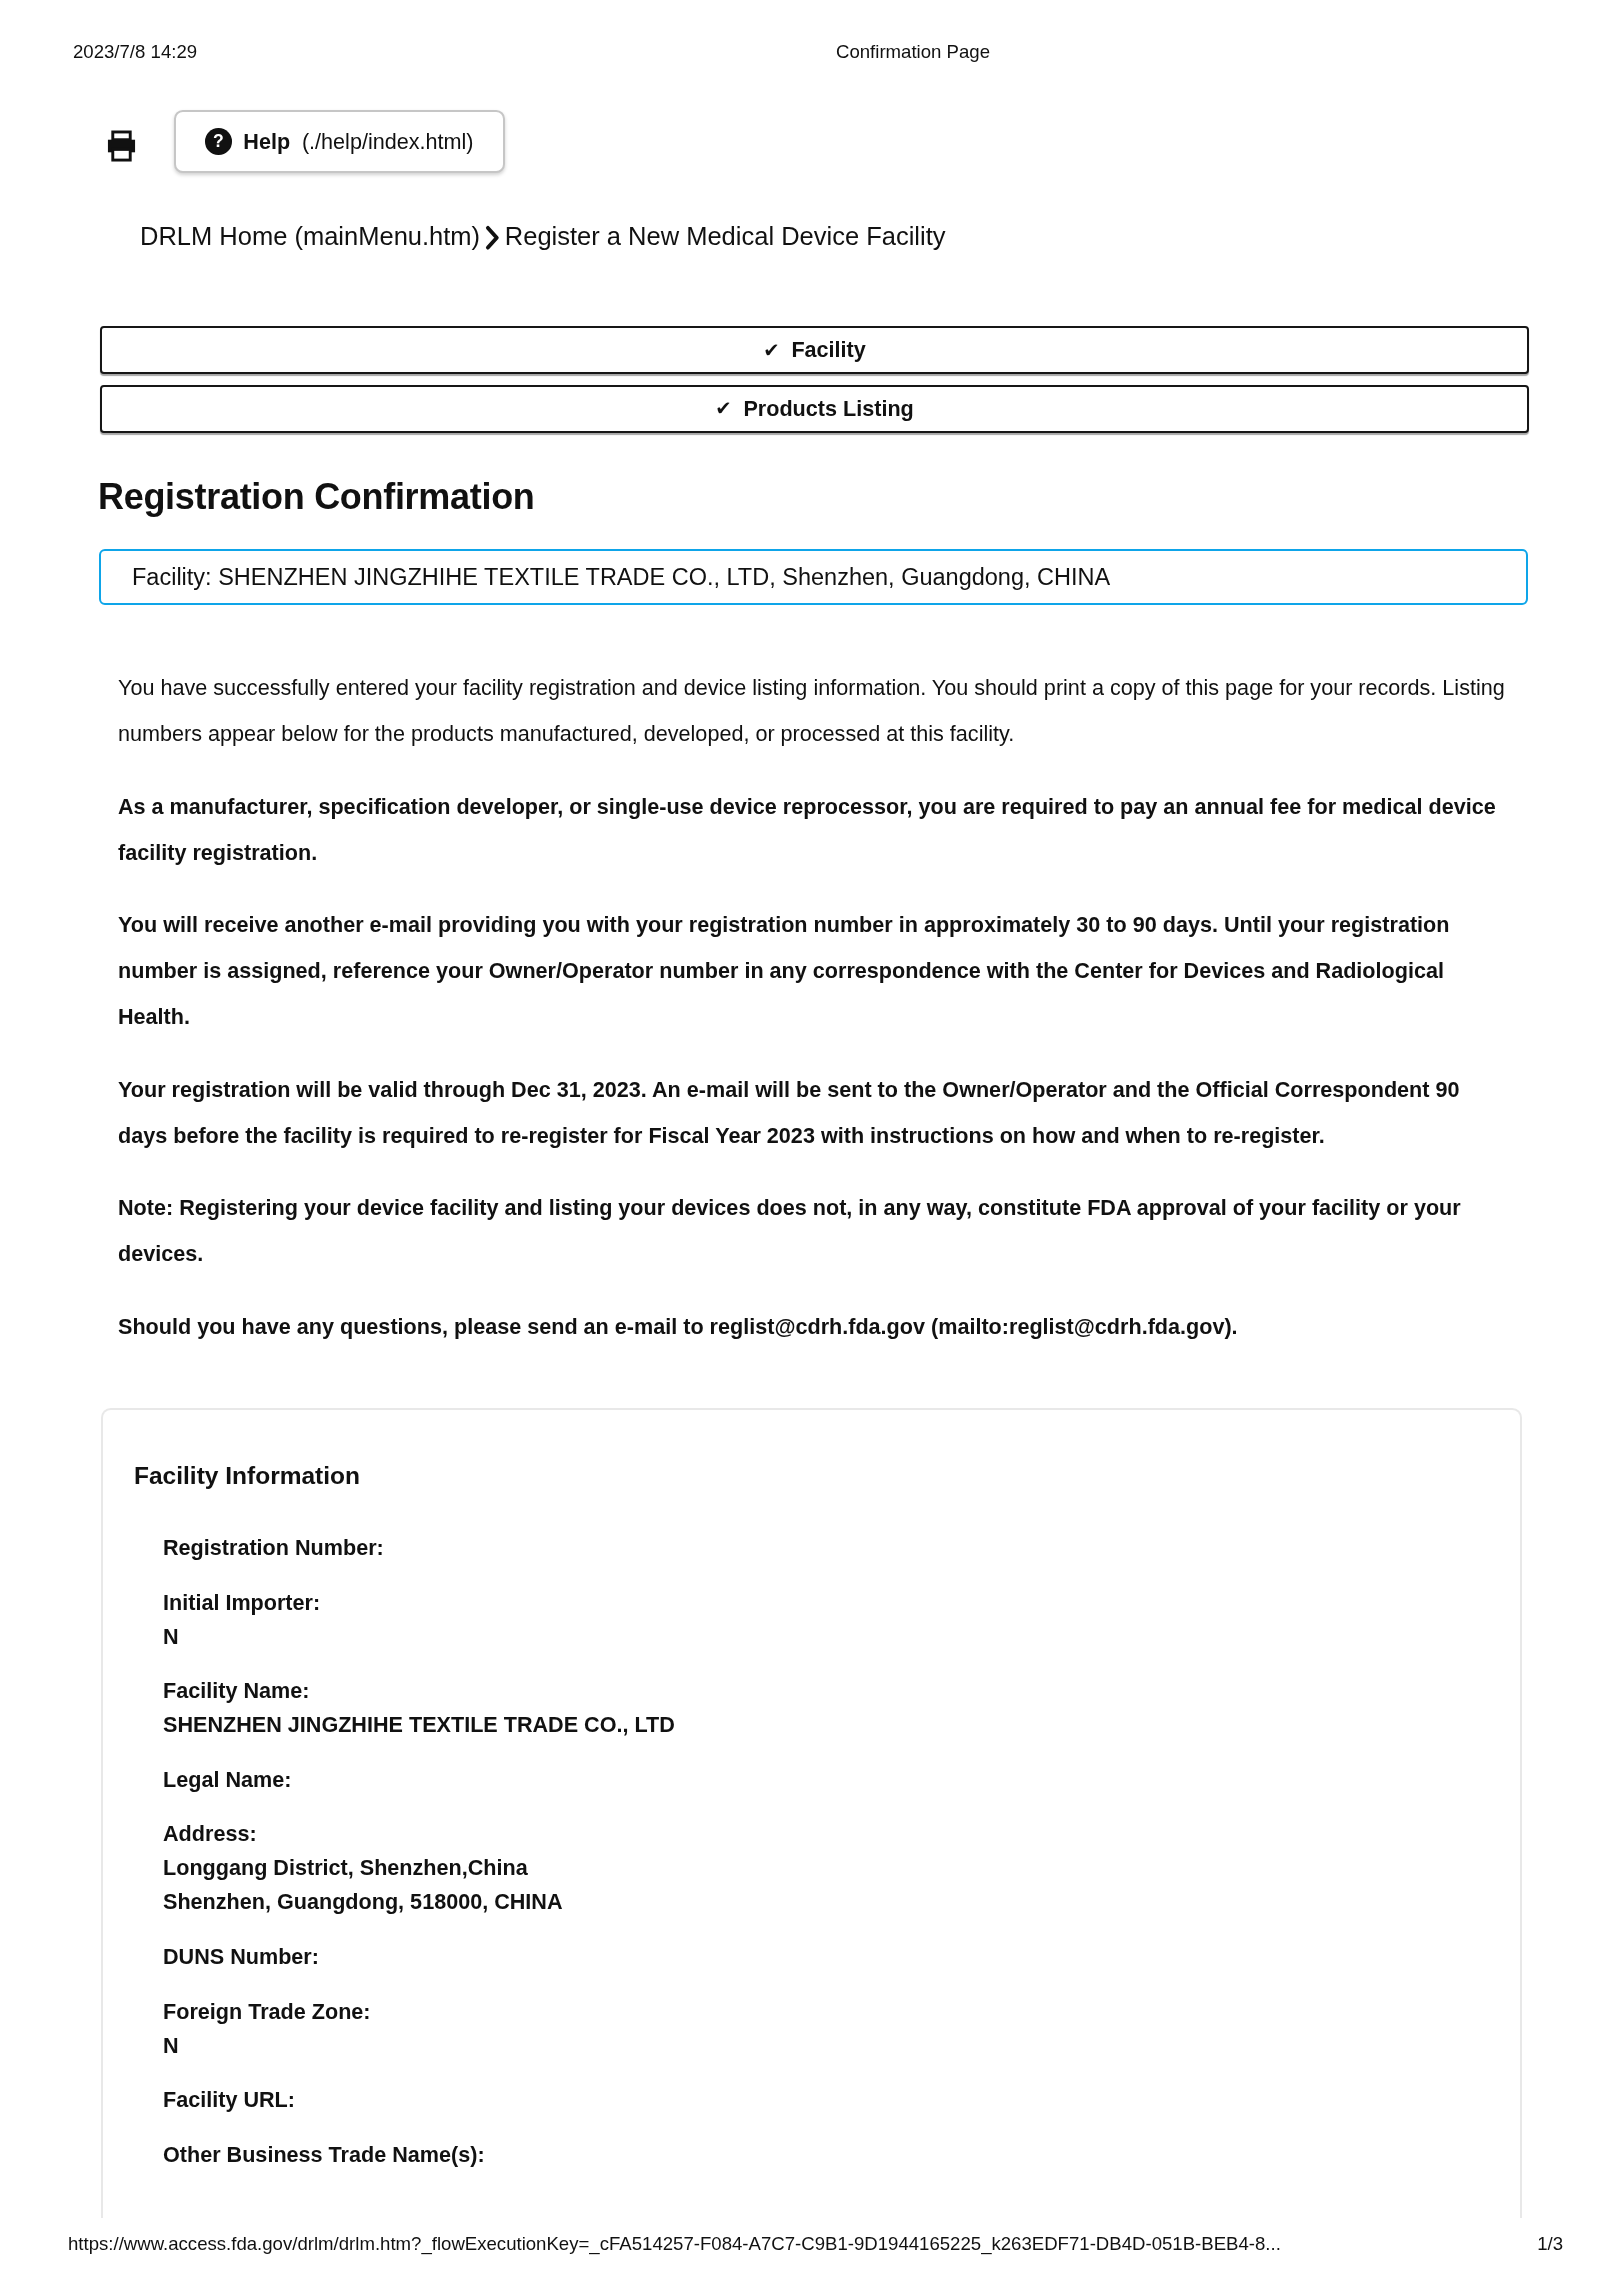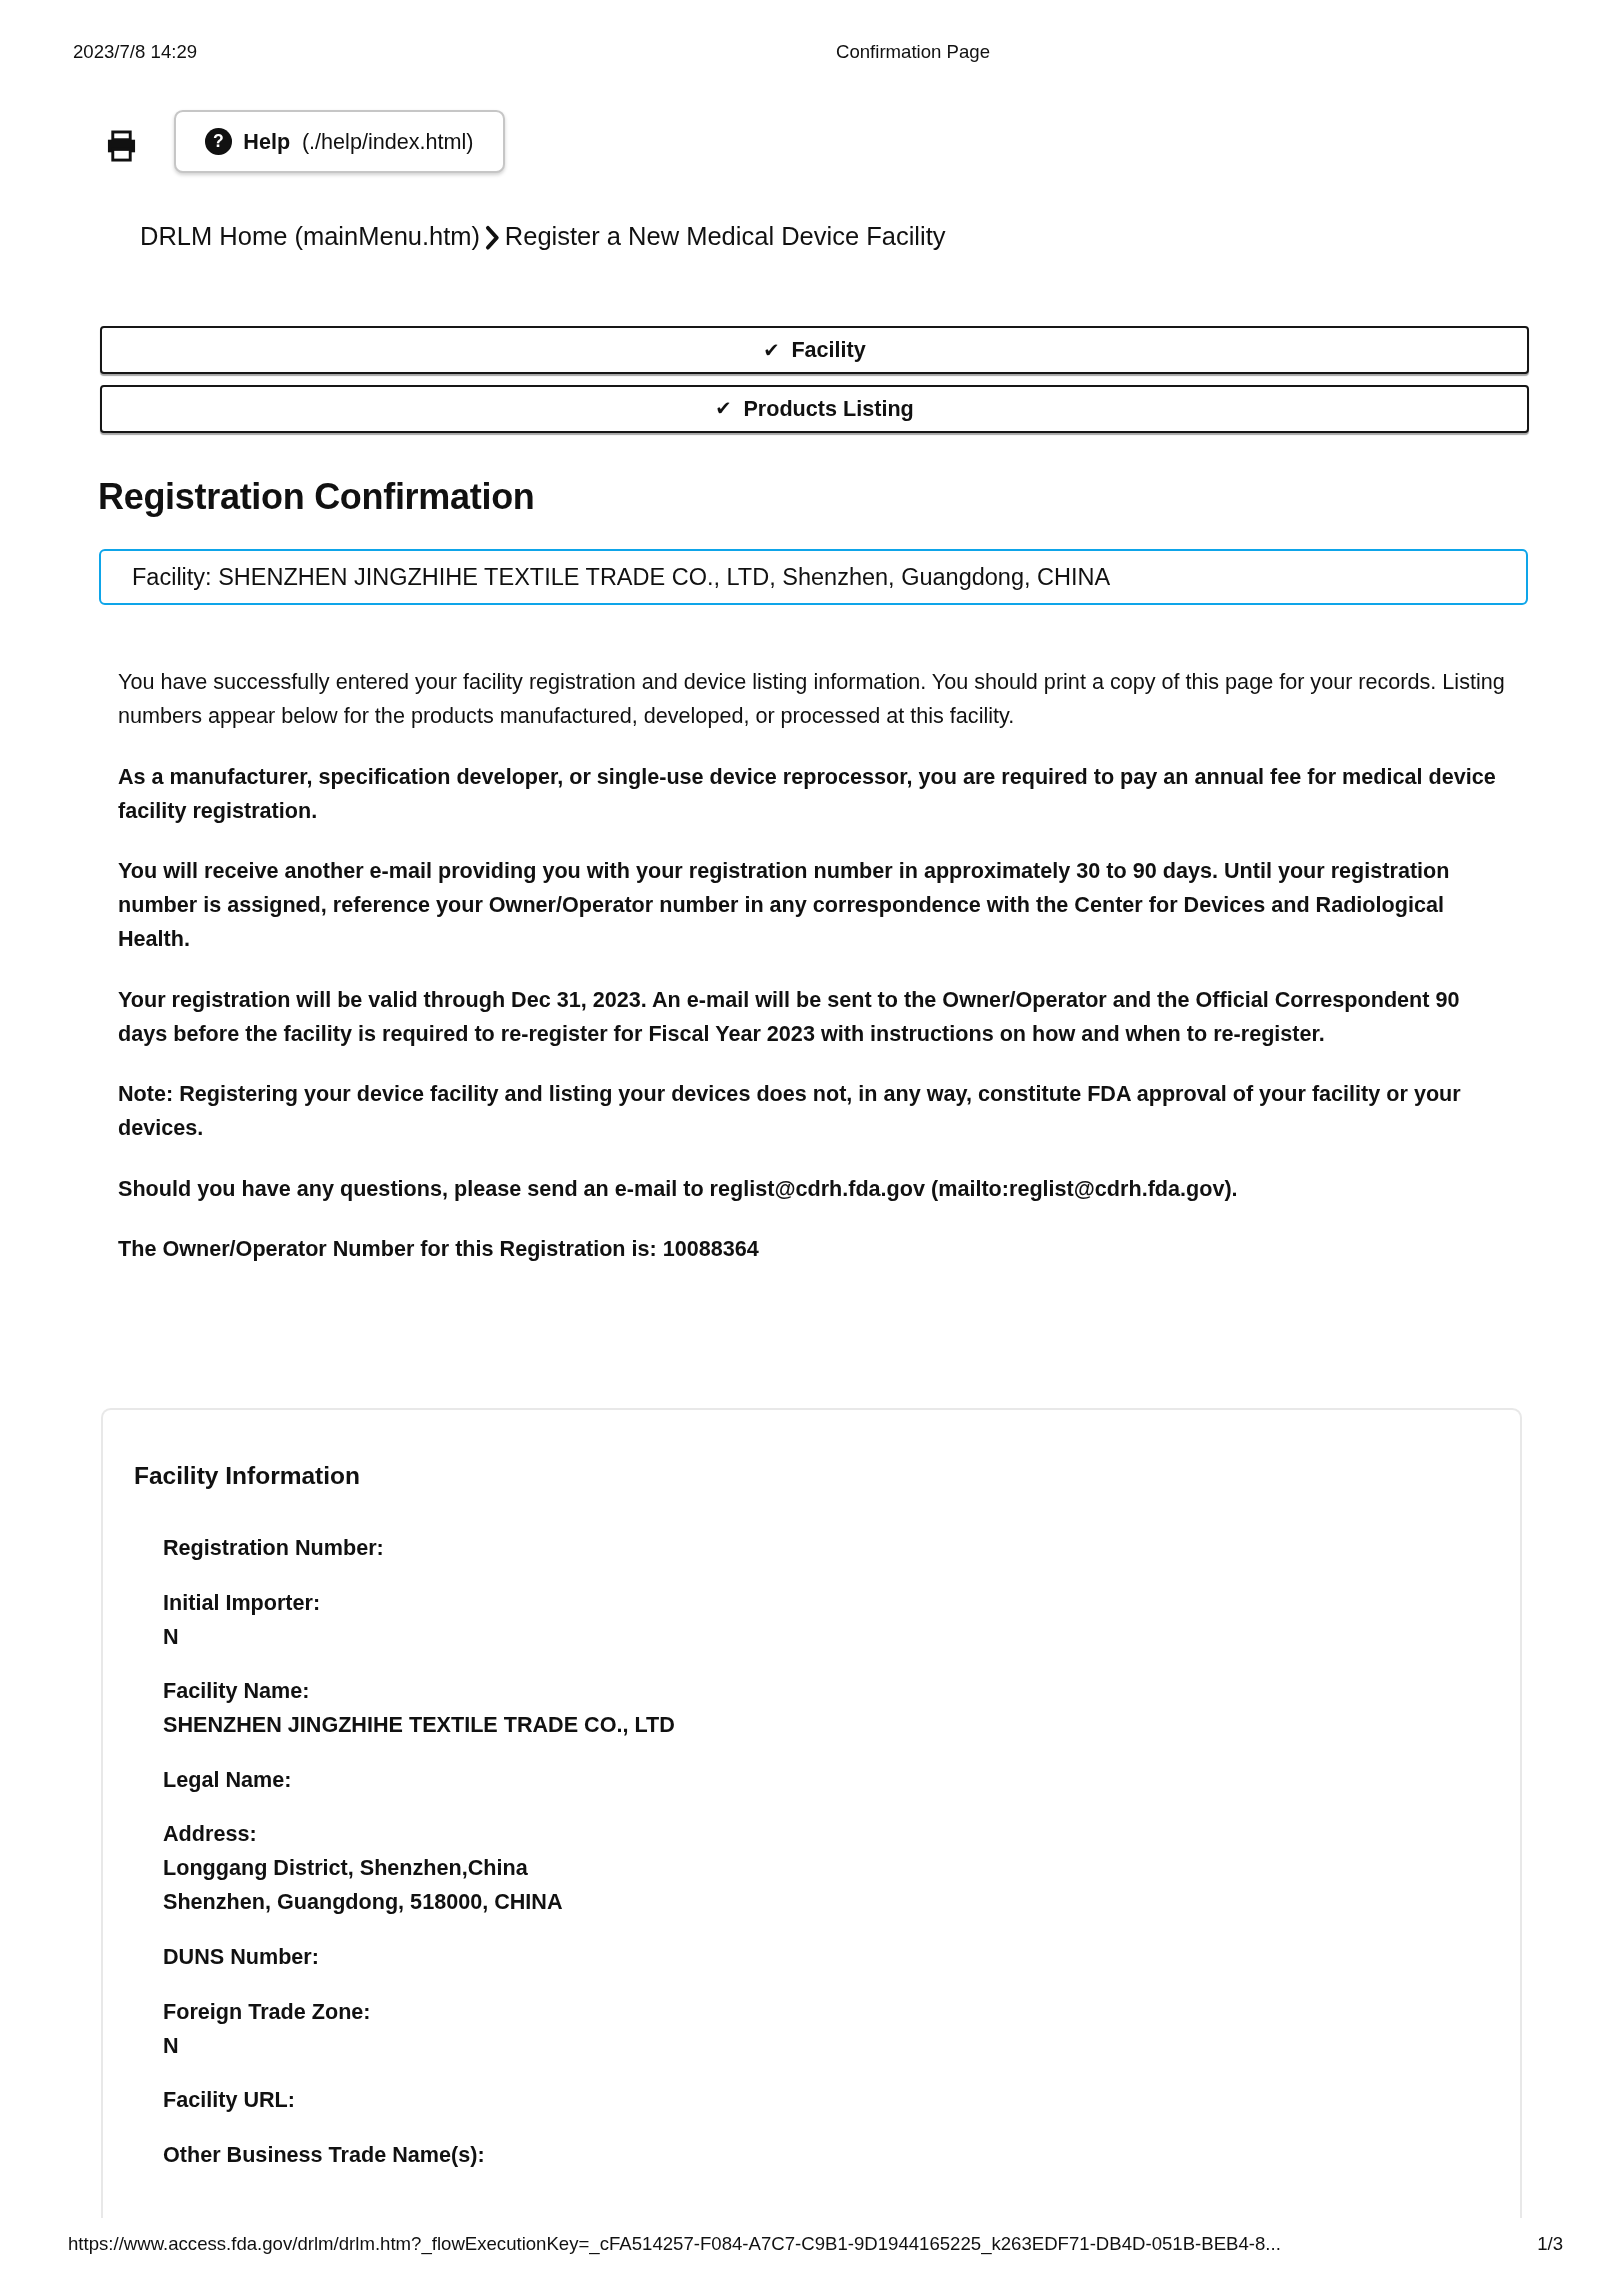--- a/index.html
+++ b/index.html
@@ -58,21 +58,21 @@
   
   .page-h1 { top:476px; left:98px; font-size:36px; font-weight:700; margin:0; letter-spacing:-0.3px; }
   .summary-box {
     top:549px; left:99px; width:1429px; height:56px;
     border:2px solid #0ea5e9; border-radius:5.9px; background:#fff;
     display:flex; align-items:center; padding-left:31px; font-size:23.5px;
   }
 
   
   .paragraphs { top:665px; left:118px; width:1392px; }
-  .paragraphs p { margin:0 0 26.5px 0; font-size:21.6px; line-height:34px; }
+  .paragraphs p { margin:0 0 26.5px 0; font-size:21.6px; line-height:46px; }
   .paragraphs p.bold { font-weight:700; }
   .email-link { text-decoration-thickness:2px; text-underline-offset:3.9px; cursor:pointer; }
 
   
   .card {
     top:1408px; left:101px; width:1421px; height:810px;
     border:2px solid #e8e8e8; border-bottom:none;
     border-radius:9.8px 9.8px 0 0;
     padding:52px 29px 0 31px; background:#fff;
   }
@@ -127,21 +127,20 @@
   <span>Facility: SHENZHEN JINGZHIHE TEXTILE TRADE CO., LTD, Shenzhen, Guangdong, CHINA</span>
 </div>
 
 <div class="abs paragraphs">
   <p>You have successfully entered your facility registration and device listing information. You should print a copy of this page for your records. Listing numbers appear below for the products manufactured, developed, or processed at this facility.</p>
   <p class="bold">As a manufacturer, specification developer, or single-use device reprocessor, you are required to pay an annual fee for medical device facility registration.</p>
   <p class="bold">You will receive another e-mail providing you with your registration number in approximately 30 to 90 days. Until your registration number is assigned, reference your Owner/Operator number in any correspondence with the Center for Devices and Radiological Health.</p>
   <p class="bold">Your registration will be valid through Dec 31, 2023. An e-mail will be sent to the Owner/Operator and the Official Correspondent 90 days before the facility is required to re-register for Fiscal Year  2023 with instructions on how and when to re-register.</p>
   <p class="bold">Note: Registering your device facility and listing your devices does not, in any way, constitute FDA approval of your facility or your devices.</p>
   <p class="bold"><span>Should you have any questions, please send an e-mail to </span><span class="email-link">reglist@cdrh.fda.gov (mailto:reglist@cdrh.fda.gov)</span><span>.</span></p>
-  <p class="bold">The Owner/Operator Number for this Registration is: 10088364</p>
 </div>
 
 <div class="abs card">
   <h2 class="card-title">Facility Information</h2>
   <div class="fields">
     <div class="field">
       <p>Registration Number:</p>
     </div>
     <div class="field">
       <p>Initial Importer:</p>

